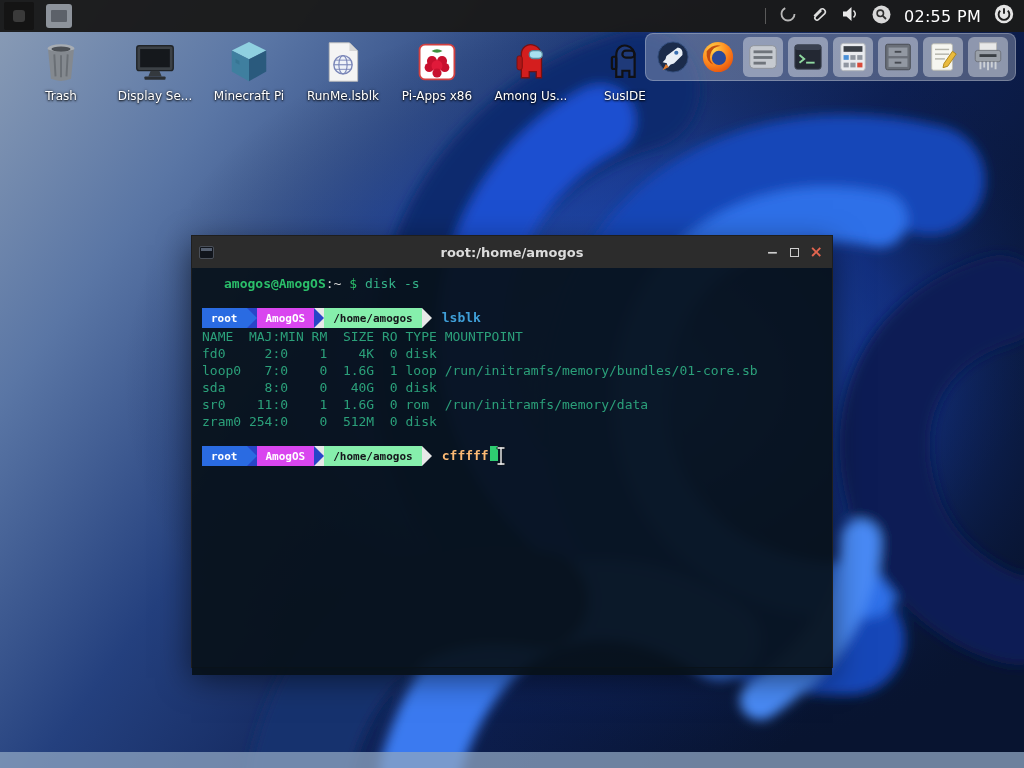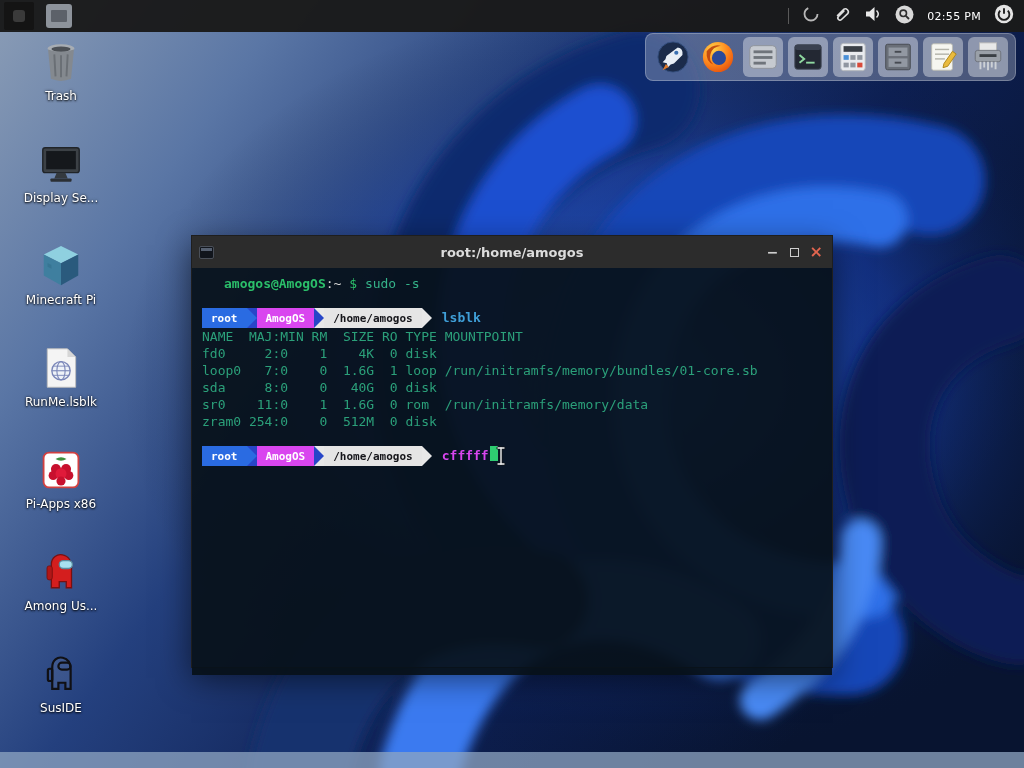--- a/index.html
+++ b/index.html
@@ -15,24 +15,24 @@
            color: #e8e8e8; }
   .panel-left { display: flex; align-items: center; gap: 12px; padding-left: 4px; }
   .menu-btn { width: 30px; height: 28px; background: #141414; border-radius: 2px;
               display: flex; align-items: center; justify-content: center; }
   .menu-dot { width: 12px; height: 12px; border-radius: 3px; background: #3a3a3a; }
   .app-btn { width: 26px; height: 24px; background: #8d939b; border-radius: 3px;
              display: flex; align-items: center; justify-content: center; }
   .app-btn-inner { width: 16px; height: 12px; background: #5c6169; border-radius: 1px; }
   .panel-right { margin-left: auto; display: flex; align-items: center; gap: 13px; padding-right: 10px; }
   .tray-sep { width: 1px; height: 16px; background: #5a5a5a; }
-  .clock { font-size: 11px; color: #ffffff; letter-spacing: 0.3px; }
+  .clock { font-size: 16px; color: #ffffff; letter-spacing: 0.3px; }
 
   
-  #icons { position: absolute; left: 14px; top: 38px; z-index: 2; display: flex; flex-direction: column; }
+  #icons { position: absolute; left: 14px; top: 38px; z-index: 2; display: flex; flex-direction: row; }
   .dicon { width: 94px; height: 102px; display: flex; flex-direction: column; align-items: center;
            cursor: default; }
   .dicon-img { width: 48px; height: 48px; display: flex; align-items: center; justify-content: center; }
   .dicon-label { margin-top: 3px; font-size: 12px; color: #ffffff; white-space: nowrap;
                  text-shadow: 0 1px 2px rgba(0,0,0,0.9), 0 0 3px rgba(0,0,0,0.7); }
 
   
   #dock { position: absolute; right: 8px; top: 33px; height: 48px; z-index: 5;
           background: rgba(205,213,225,0.32); border: 1px solid rgba(255,255,255,0.25);
           border-radius: 8px; display: flex; align-items: center; gap: 5px; padding: 4px 7px; }
@@ -64,30 +64,30 @@
   .greet .dl { color: #2bbf6a; }
   .greet .gc { color: #35b389; }
   .out { white-space: pre; color: #2ba07a; }
 
   .pline { display: flex; align-items: stretch; height: 20px; font-weight: bold; }
   .pline.first { margin-top: 16px; }
   .pline.second { margin-top: 16px; }
   .seg { padding: 1px 9px 0; font-size: 11px; line-height: 19px; }
   .s1 { background: #2a6be2; color: #ffffff; }
   .s2 { background: #d946ef; color: #ffffff; }
-  .s3 { background: #e5e5e5; color: #15151a; }
+  .s3 { background: #86efac; color: #15151a; }
   .arr { width: 10px; height: 20px; position: relative; overflow: hidden; flex: 0 0 10px; }
   .arr i { position: absolute; left: 0; top: 0; width: 0; height: 0; display: block;
            border-top: 10px solid transparent; border-bottom: 10px solid transparent;
            border-left: 10px solid transparent; }
   .arr.a1 { background: #2746c8; } .arr.a1 i { border-left-color: #2a6be2; }
   .arr.a2 { background: #e8e8e8; } .arr.a2 i { border-left-color: #2746c8; }
   .arr.a3 { background: transparent; } .arr.a3 i { border-left-color: #e8e8e8; }
   .cmd1 { color: #3f9fd8; margin-left: 10px; line-height: 20px; }
-  .cmd2 { color: #d946ef; margin-left: 10px; line-height: 20px; }
+  .cmd2 { color: #fdba74; margin-left: 10px; line-height: 20px; }
   .cursor { display: inline-block; width: 8px; height: 15px; background: #2ecc71;
             vertical-align: middle; margin-left: 1px; }
   .ibeam { position: relative; display: inline-block; width: 10px; height: 18px; margin-left: -3px;
            vertical-align: middle; }
 </style>
 </head>
 <body>
 
 <div id="desktop">
 
@@ -348,21 +348,21 @@
       <div class="tb-title">root:/home/amogos</div>
       <div class="tb-btns">
         <span class="tb-btn">−</span>
         <span class="tb-btn"><span class="restore-box"></span></span>
         <span class="tb-btn close">×</span>
       </div>
     </div>
 
     <div class="term-body">
 
-      <div class="greet"><span class="uh">amogos@AmogOS</span><span class="cw">:~</span><span class="dl"> $ </span><span class="gc">sudo -s</span></div>
+      <div class="greet"><span class="uh">amogos@AmogOS</span><span class="cw">:~</span><span class="dl"> $ </span><span class="gc">disk -s</span></div>
 
       <div class="pline first">
         <span class="seg s1">root</span>
         <span class="arr a1">
             <i></i>
           </span>
         <span class="seg s2">AmogOS</span>
         <span class="arr a2">
             <i></i>
           </span>

